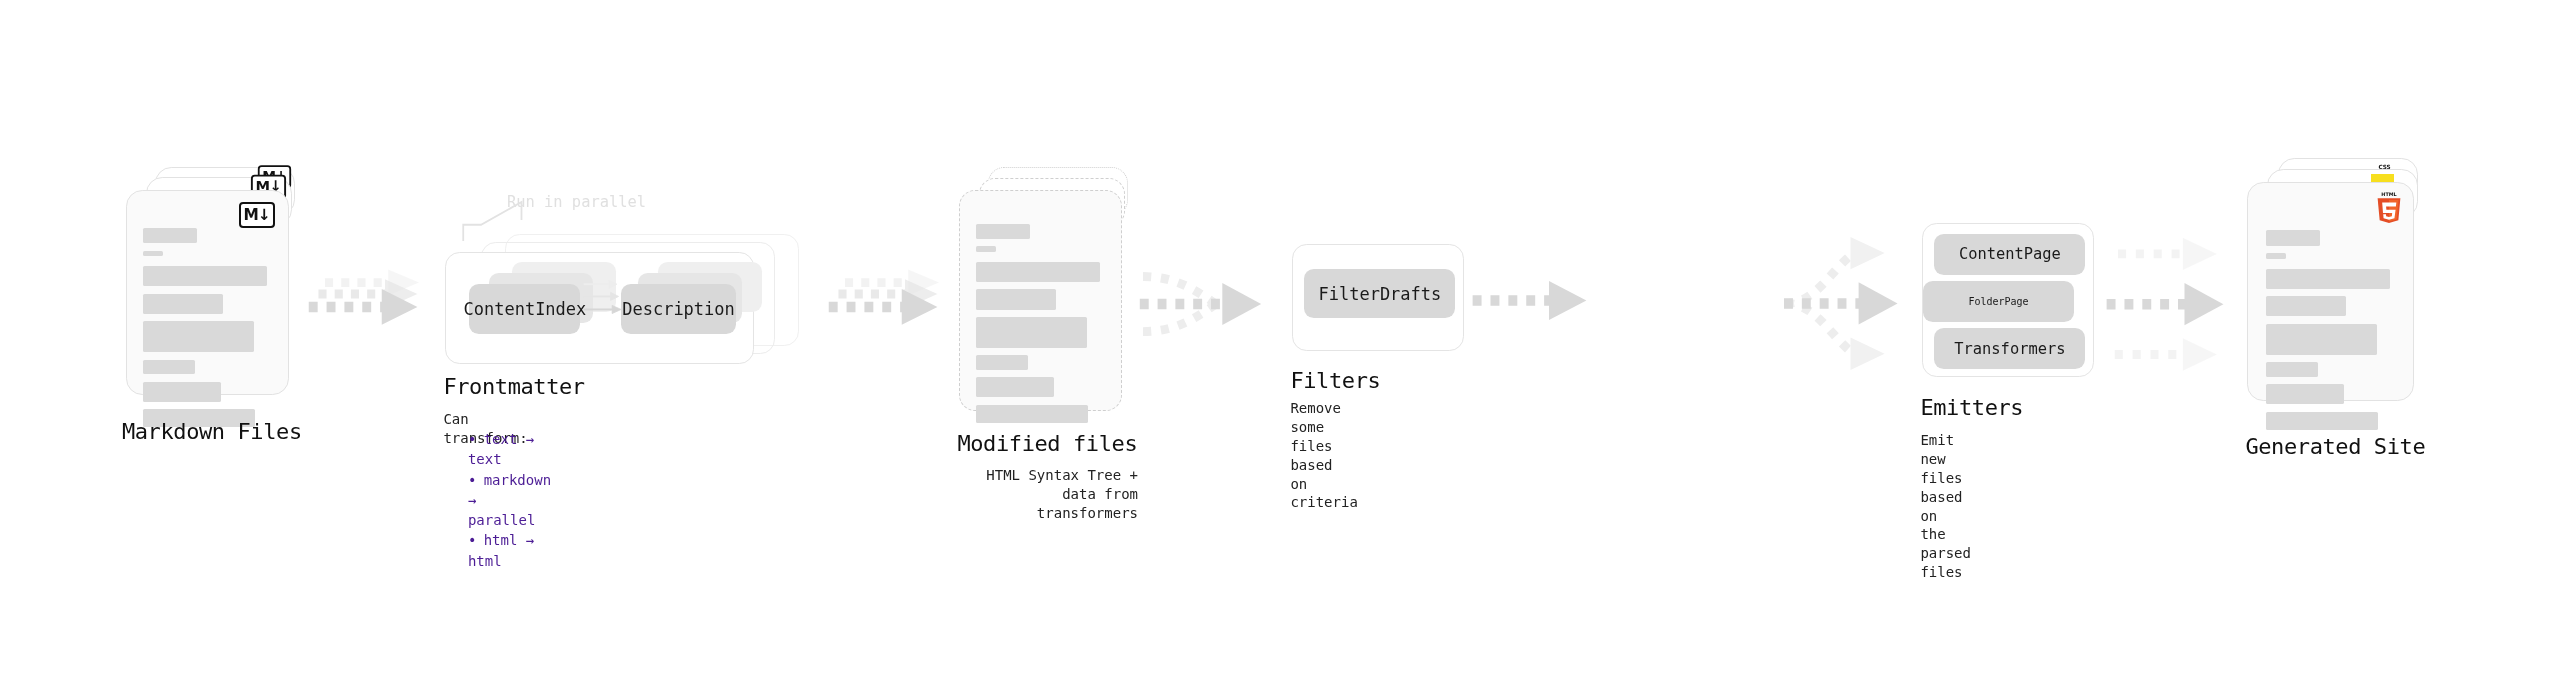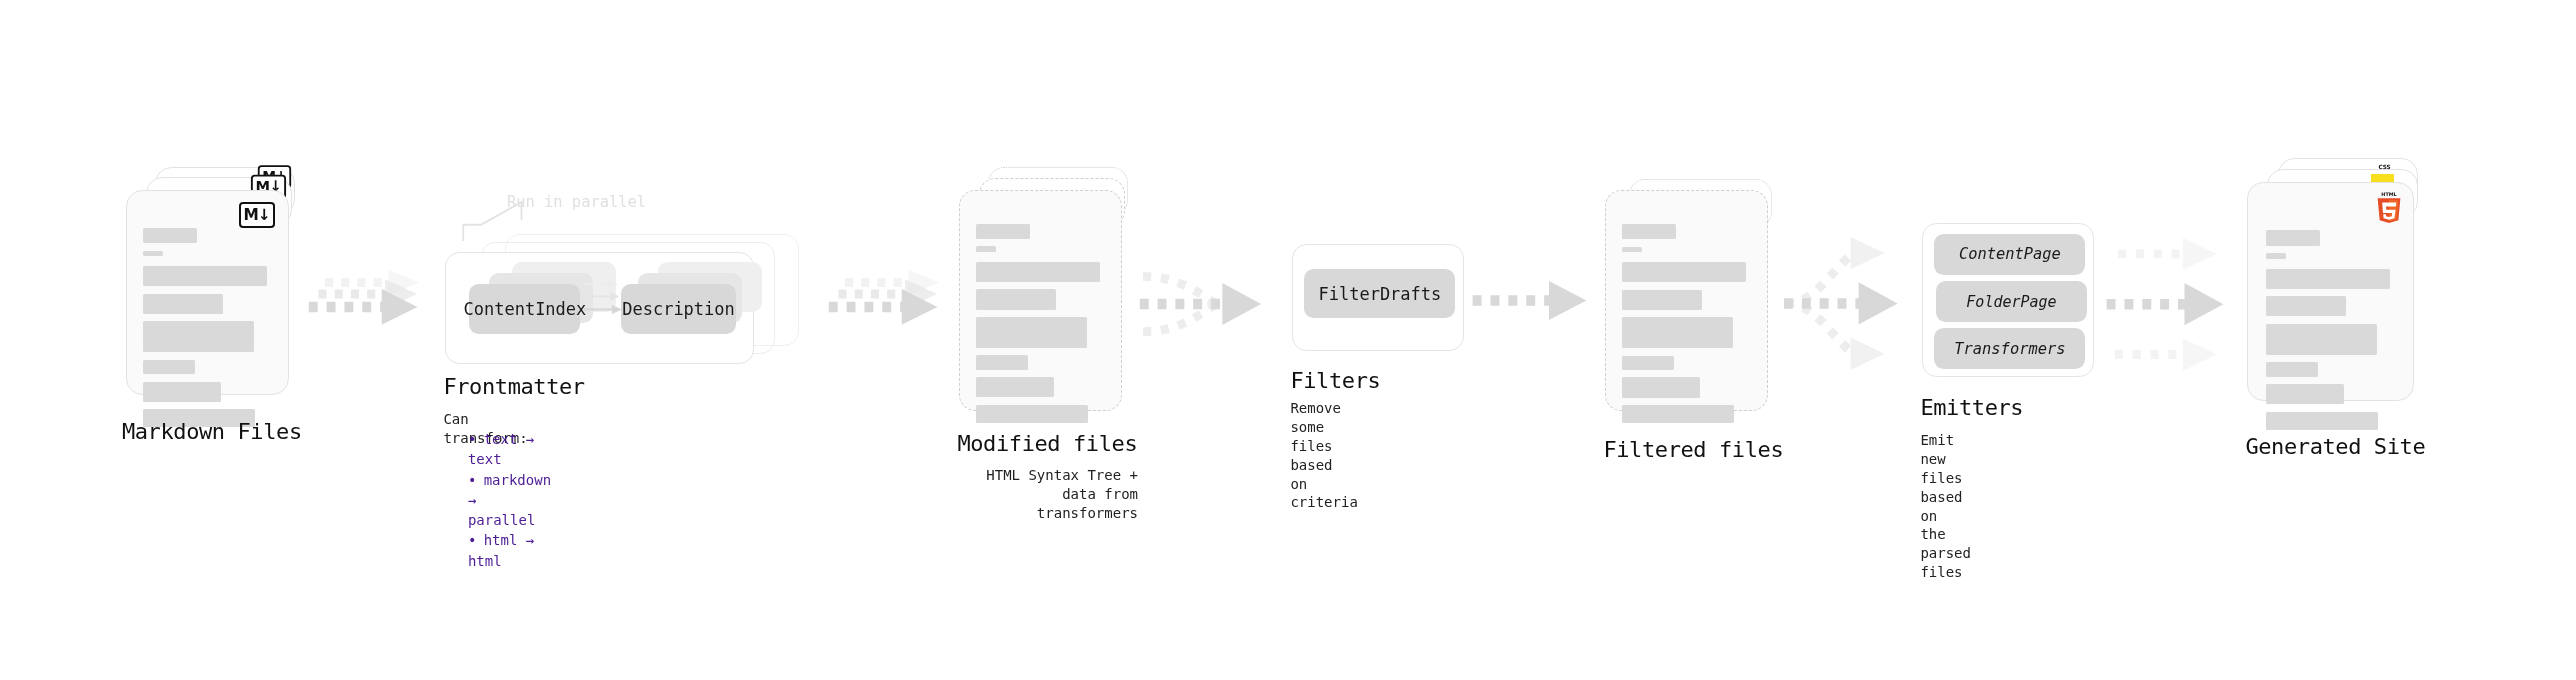--- a/index.html
+++ b/index.html
@@ -251,54 +251,36 @@
 on criteria</div>
   </div>
 
   <div class="arrow" style="left:1471px;top:276px;">
     <svg width="130" height="49" viewBox="0 0 160 60">
       <line x1="2" y1="30" x2="100" y2="30" stroke="#d8d8d8" stroke-width="13" stroke-dasharray="11 11"></line>
       <polygon points="96,6 142,30 96,54" fill="#d8d8d8"></polygon>
     </svg>
   </div>
 
-  <div class="node" style="left:1605px;top:179px;">
-    <div class="docstack" style="width:179px;height:244px;">
-      <div class="doc dotted back" style="left:24.4px;top:0px;width:143px;height:49px;"></div>
-      <div class="doc dashed" style="left:0px;top:11.4px;width:163px;height:221px;">
-        <div class="lines" style="top:32.5px;">
-          <div class="ln" style="width:54px;height:15.4px;"></div>
-          <div class="ln" style="width:19.5px;height:5.7px;margin-top:3.3px;margin-bottom:9.8px;"></div>
-          <div class="ln" style="width:124px;height:20.3px;"></div>
-          <div class="ln" style="width:80px;height:20.3px;"></div>
-          <div class="ln" style="width:111px;height:31px;"></div>
-          <div class="ln" style="width:52px;height:14.6px;"></div>
-          <div class="ln" style="width:78px;height:20.3px;"></div>
-          <div class="ln" style="width:112px;height:18px;"></div>
-        </div>
-      </div>
-    </div>
-    <div class="caption" style="left:-1.6px;top:258px;">Filtered files</div>
-  </div>
 
   <div class="arrow" style="left:1784px;top:232px;">
     <svg width="146" height="142" viewBox="0 0 180 175">
       <path d="M2 88 C 40 88 58 46 86 26" fill="none" stroke="#ededed" stroke-width="11" stroke-dasharray="10 12"></path>
       <polygon points="82,6 124,26 82,46" fill="#f1f1f1"></polygon>
       <path d="M2 88 C 40 88 58 130 86 150" fill="none" stroke="#ededed" stroke-width="11" stroke-dasharray="10 12"></path>
       <polygon points="82,130 124,150 82,170" fill="#f1f1f1"></polygon>
       <line x1="0" y1="88" x2="96" y2="88" stroke="#d8d8d8" stroke-width="13" stroke-dasharray="11 11"></line>
       <polygon points="92,62 140,88 92,114" fill="#d8d8d8"></polygon>
     </svg>
   </div>
 
   <div class="node" style="left:1922px;top:223px;">
-    <div class="gbox" style="left:0px;top:0px;width:172px;height:154px;font-style:italic;">
+    <div class="gbox" style="left:0px;top:0px;width:172px;height:154px;">
       <div class="pill" style="left:11.4px;top:9.8px;width:151px;height:41px;font-size:15.4px;">ContentPage</div>
-      <div class="pill" style="left:13px;top:57px;width:151px;height:41px;font-size:15px;">FolderPage</div>
+      <div class="pill" style="left:0;top:57px;width:151px;height:41px;font-size:10px;">FolderPage</div>
       <div class="pill" style="left:11.4px;top:104px;width:151px;height:41px;font-size:15.4px;">Transformers</div>
     </div>
     <div class="caption" style="left:-1.6px;top:172px;">Emitters</div>
     <div class="subcaption" style="left:-1.6px;top:208px;">Emit new files based on
 the parsed files</div>
   </div>
 
   <div class="arrow" style="left:2105px;top:236px;">
     <svg width="146" height="138" viewBox="0 0 180 170">
       <g opacity="0.5">

